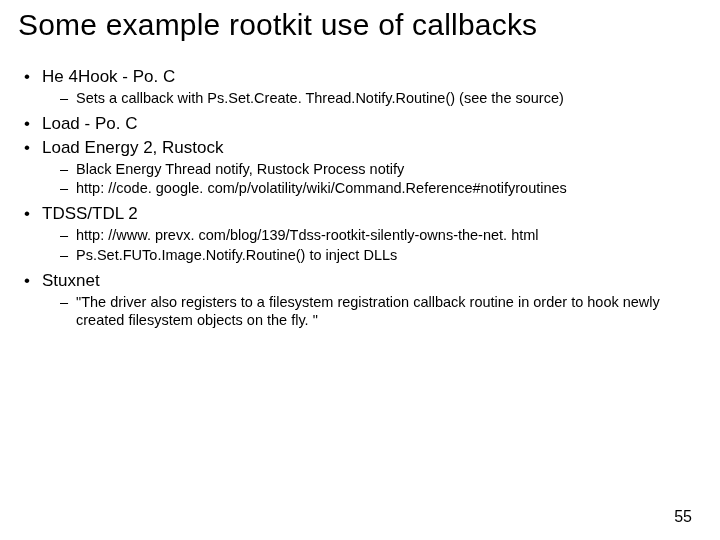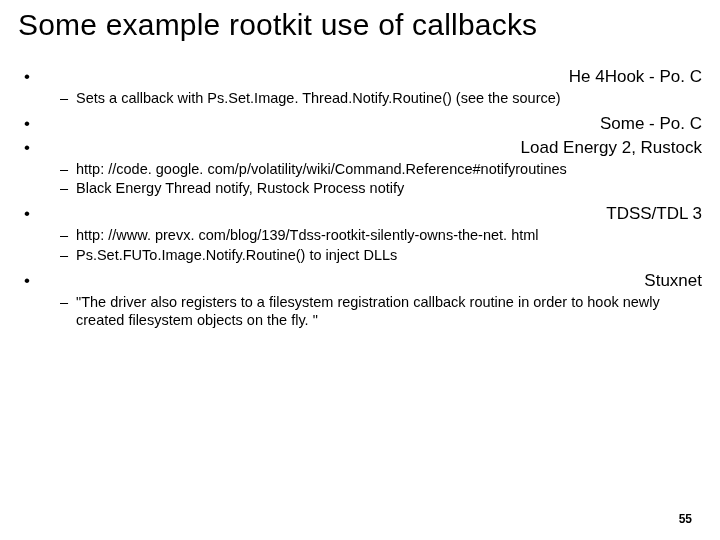--- a/index.html
+++ b/index.html
@@ -32,21 +32,20 @@
     padding: 0 0 0 6px;
   }
   ul.top > li {
     margin: 0 0 2px 0;
   }
   .l1 {
     font-size: 17px;
     line-height: 1.25;
     position: relative;
     padding-left: 18px;
-    text-align: right;
   }
   .l1::before {
     content: "•";
     position: absolute;
     left: 0;
     top: 0;
   }
   ul.sub {
     list-style: none;
     margin: 2px 0 6px 0;
@@ -62,49 +61,48 @@
   .l2::before {
     content: "–";
     position: absolute;
     left: 0;
     top: 0;
   }
   .pagenum {
     position: absolute;
     right: 28px;
     bottom: 14px;
-    font-size: 12px;
-    font-weight: bold;
+    font-size: 16px;
   }
 </style>
 </head>
 <body>
 
 <div class="slide">
   <h1 class="title">Some example rootkit use of callbacks</h1>
 
   <ul class="top">
     <li>
       <div class="l1">He 4Hook - Po. C</div>
       <ul class="sub">
-        <li class="l2">Sets a callback with Ps.Set.Image. Thread.Notify.Routine() (see the source)</li>
+        <li class="l2">Sets a callback with Ps.Set.Create. Thread.Notify.Routine() (see the source)</li>
       </ul>
     </li>
     <li>
-      <div class="l1">Some - Po. C</div>
+      <div class="l1">Load - Po. C</div>
     </li>
     <li>
       <div class="l1">Load Energy 2, Rustock</div>
       <ul class="sub">
+        <li class="l2">Black Energy Thread notify, Rustock Process notify</li>
         <li class="l2">http: //code. google. com/p/volatility/wiki/Command.Reference#notifyroutines</li>
-        <li class="l2">Black Energy Thread notify, Rustock Process notify</li>
       </ul>
     </li>
     <li>
-      <div class="l1">TDSS/TDL 3</div>
+      <div class="l1">TDSS/TDL 2</div>
       <ul class="sub">
         <li class="l2">http: //www. prevx. com/blog/139/Tdss-rootkit-silently-owns-the-net. html</li>
         <li class="l2">Ps.Set.FUTo.Image.Notify.Routine() to inject DLLs</li>
       </ul>
     </li>
     <li>
       <div class="l1">Stuxnet</div>
       <ul class="sub">
         <li class="l2">"The driver also registers to a filesystem registration callback routine in order to hook newly created filesystem objects on the fly. "</li>
       </ul>

